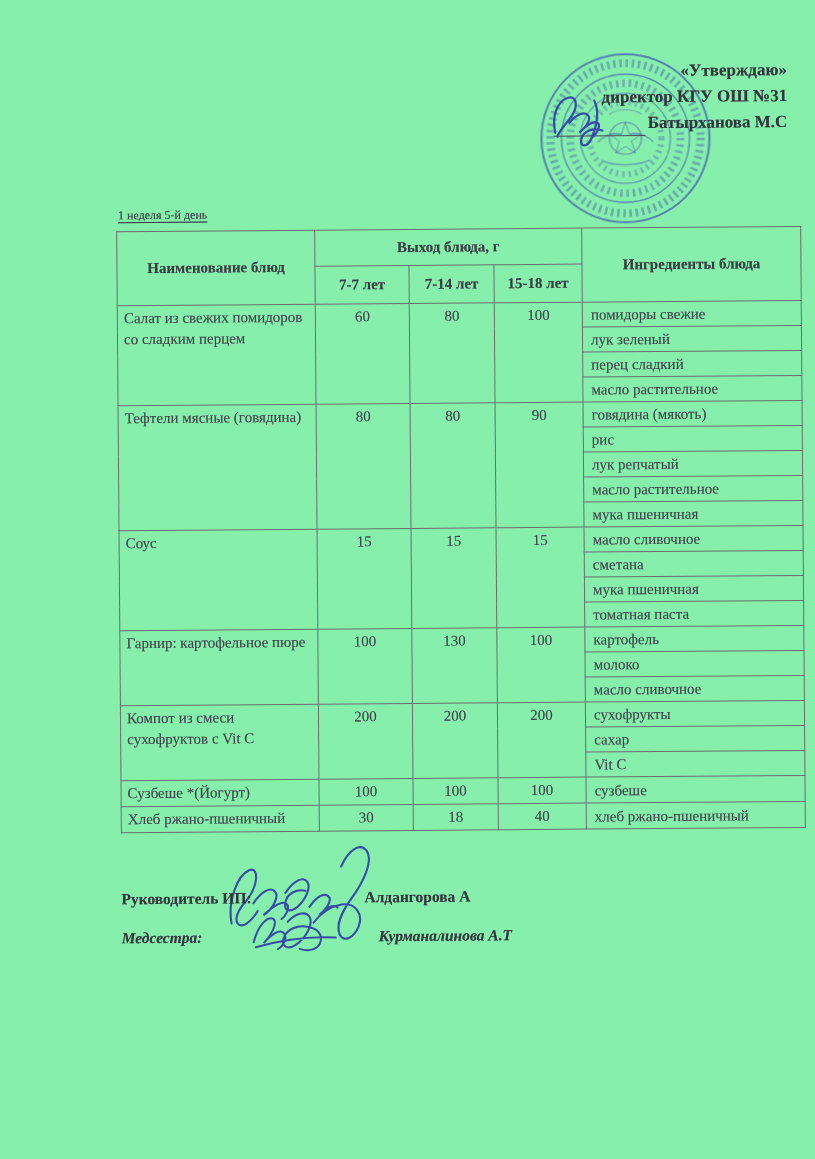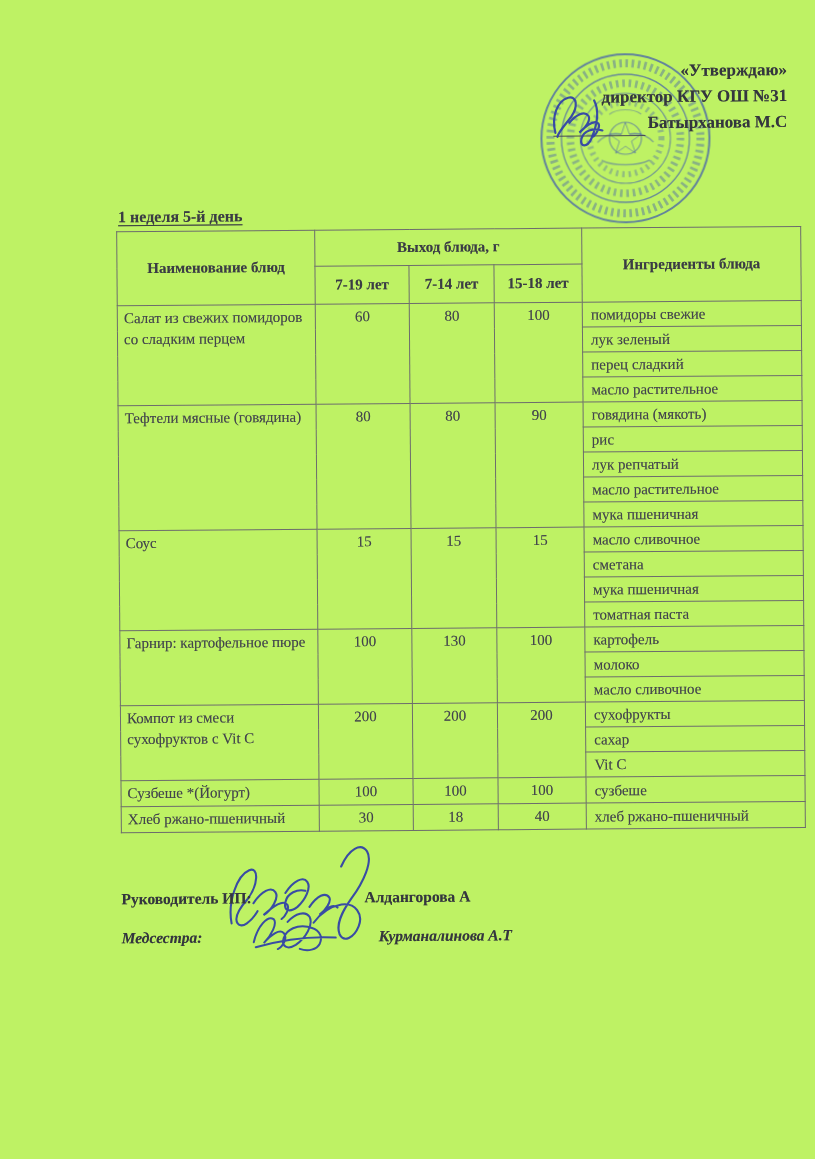--- a/index.html
+++ b/index.html
@@ -4,21 +4,21 @@
 <style>
   html, body {
     margin: 0;
     padding: 0;
     background: #ffffff;
   }
   .page {
     position: relative;
     width: 815px;
     height: 1159px;
-    background: #bef264;
+    background: #86efac;
     overflow: hidden;
     font-family: "Liberation Serif", "DejaVu Serif", serif;
     color: #3e4048;
   }
   .sheet {
     position: absolute;
     inset: 0;
     transform: rotate(-0.45deg);
     transform-origin: 50% 40%;
   }
@@ -65,22 +65,22 @@
     width: 74px;
     height: 64px;
     z-index: 3;
   }
 
   
   .period {
     position: absolute;
     left: 120px;
     top: 206px;
-    font-size: 16px;
-    font-weight: bold;
+    font-size: 12px;
+    font-weight: normal;
     color: #3a3c44;
     text-decoration: underline;
     text-underline-offset: 3px;
     text-shadow: 0 0 0.5px rgba(58,60,68,.5);
     z-index: 2;
   }
 
   
   .menu-table {
     position: absolute;
@@ -209,21 +209,21 @@
         <col style="width:88px">
         <col style="width:219px">
       </colgroup>
       <thead>
         <tr class="h-row1">
           <th rowspan="2">Наименование блюд</th>
           <th colspan="3">Выход блюда, г</th>
           <th rowspan="2">Ингредиенты блюда</th>
         </tr>
         <tr class="h-row2">
-          <th>7-19 лет</th>
+          <th>7-7 лет</th>
           <th>7-14 лет</th>
           <th>15-18 лет</th>
         </tr>
       </thead>
       <tbody>
           <tr>
             <td class="dish" rowspan="4">Салат из свежих помидоров со сладким перцем</td>
             <td class="val" rowspan="4">60</td>
             <td class="val" rowspan="4">80</td>
             <td class="val" rowspan="4">100</td>

